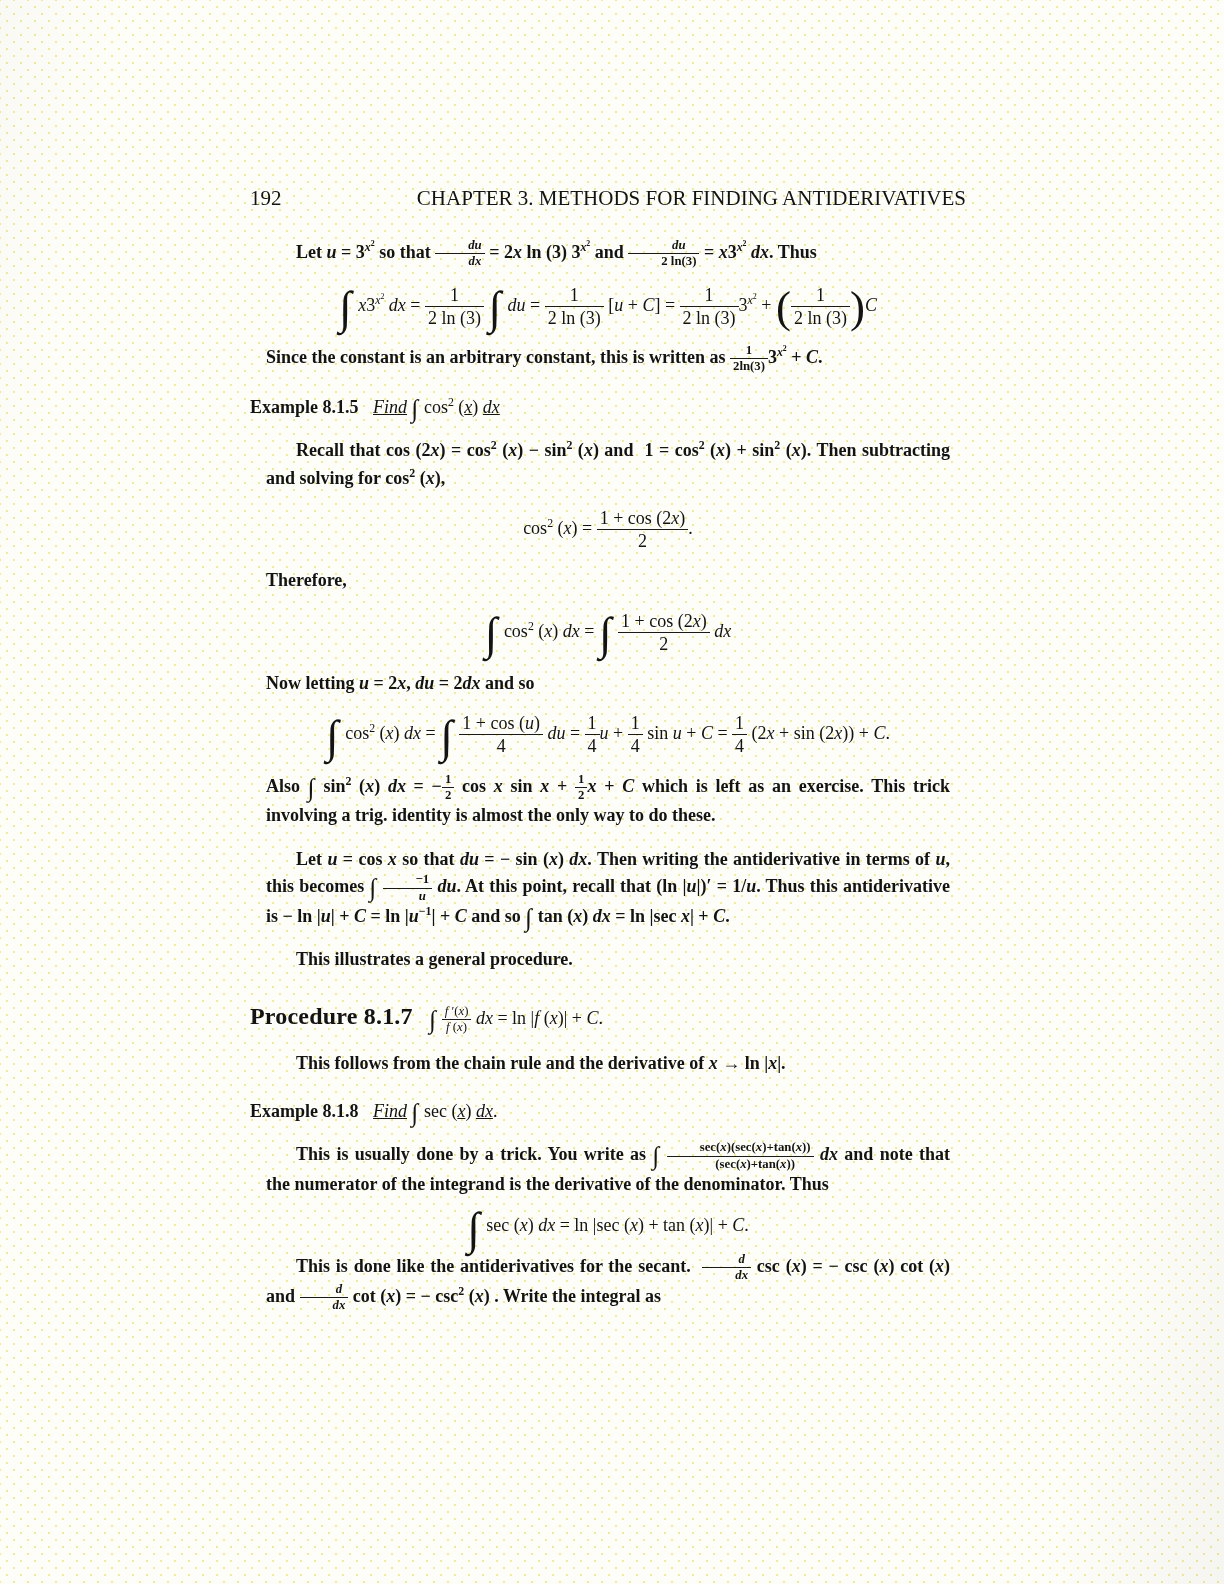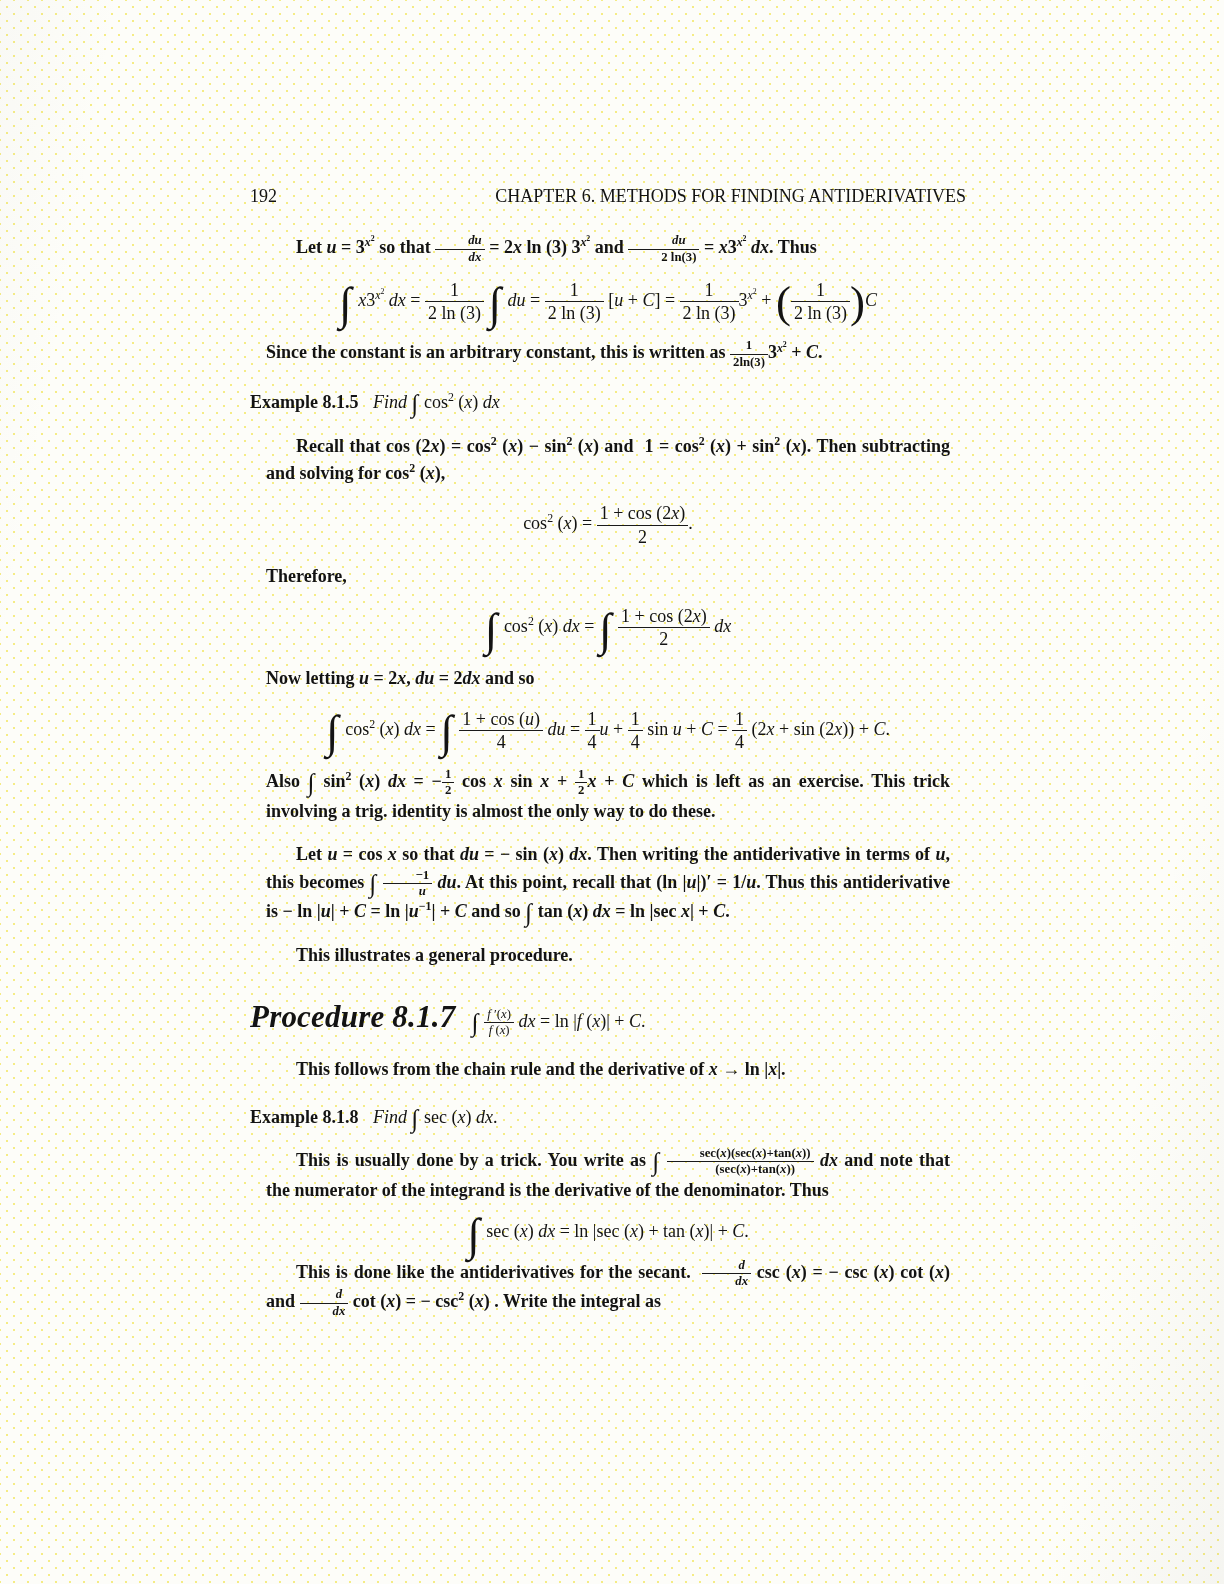--- a/index.html
+++ b/index.html
@@ -19,50 +19,50 @@
   .vignette {
     position:absolute; inset:0; pointer-events:none;
     background:linear-gradient(100deg, rgba(150,150,140,0.04) 0%, rgba(0,0,0,0) 8%, rgba(0,0,0,0) 88%, rgba(140,140,130,0.07) 100%);
   }
   .column {
     position:absolute; left:250px; top:183px; width:716px;
     font-size:18px; line-height:1.52; text-align:justify;
   }
   .page-head {
     display:flex; justify-content:space-between; align-items:baseline;
-    margin-bottom:24px; font-size:18px;
+    margin-bottom:24px; font-size:21px;
   }
   p.body { margin:16px;font-weight:bold; }
   .indent { text-indent:30px; }
   .display { text-align:center; line-height:1.25; margin:15px 0 13px 0; }
   .ex-head { margin:20px 0 14px 0; text-align:left; }
   .ex-label { font-weight:bold; margin-right:10px; }
-  .ex-title i { font-style:italic; }
+  .ex-title i { font-style:italic;text-decoration:underline; }
   .proc-head { margin:24px 0 12px 0; text-align:left; }
-  .proc-label { font-weight:bold; font-size:31px; letter-spacing:0.2px; margin-right:12px;font-style:italic; }
+  .proc-label { font-weight:bold; font-size:24px; letter-spacing:0.2px; margin-right:12px; }
   sup { font-size:66%; line-height:0; vertical-align:super; }
   .frac { display:inline-block; text-align:center; vertical-align:middle; line-height:1.12; }
   .frac .fn { display:block; padding:0 3px 1px 3px; }
   .frac .fd { display:block; border-top:1.4px solid #1a1a1a; padding:1px 3px 0 3px; }
   .frac.sm { font-size:71%; line-height:1.05; }
   .ig  { font-size:255%; line-height:0; vertical-align:-0.28em; font-style:normal; padding-right:2px; }
   .igs { font-size:140%; line-height:0; vertical-align:-0.16em; font-style:normal; padding-right:1px; }
   .bp  { font-size:250%; line-height:0; vertical-align:middle; font-weight:300; }
   .gap-sm { margin-top:8px; }
 </style>
 </head>
 <body>
 
 <div class="vignette"></div>
 
 <div class="column">
 
   <div class="page-head">
     <span>192</span>
-    <span>CHAPTER 6.  METHODS FOR FINDING ANTIDERIVATIVES</span>
+    <span>CHAPTER 3.  METHODS FOR FINDING ANTIDERIVATIVES</span>
   </div>
 
   <p class="body indent">Let <i>u</i> = 3<sup><i>x</i><sup>2</sup></sup> so that <span class="frac sm"><span class="fn"><i>du</i></span><span class="fd"><i>dx</i></span></span> = 2<i>x</i> ln (3) 3<sup><i>x</i><sup>2</sup></sup> and <span class="frac sm"><span class="fn"><i>du</i></span><span class="fd">2 ln(3)</span></span> = <i>x</i>3<sup><i>x</i><sup>2</sup></sup> <i>dx</i>. Thus</p>
 
   <div class="display"><span class="ig">∫</span> <i>x</i>3<sup><i>x</i><sup>2</sup></sup> <i>dx</i> = <span class="frac"><span class="fn">1</span><span class="fd">2 ln (3)</span></span> <span class="ig">∫</span> <i>du</i> = <span class="frac"><span class="fn">1</span><span class="fd">2 ln (3)</span></span> [<i>u</i> + <i>C</i>] = <span class="frac"><span class="fn">1</span><span class="fd">2 ln (3)</span></span>3<sup><i>x</i><sup>2</sup></sup> + <span class="bp">(</span><span class="frac"><span class="fn">1</span><span class="fd">2 ln (3)</span></span><span class="bp">)</span><i>C</i></div>
 
   <p class="body">Since the constant is an arbitrary constant, this is written as <span class="frac sm"><span class="fn">1</span><span class="fd">2ln(3)</span></span>3<sup><i>x</i><sup>2</sup></sup> + <i>C</i>.</p>
 
   <div class="ex-head">
     <span class="ex-label">Example 8.1.5</span>

